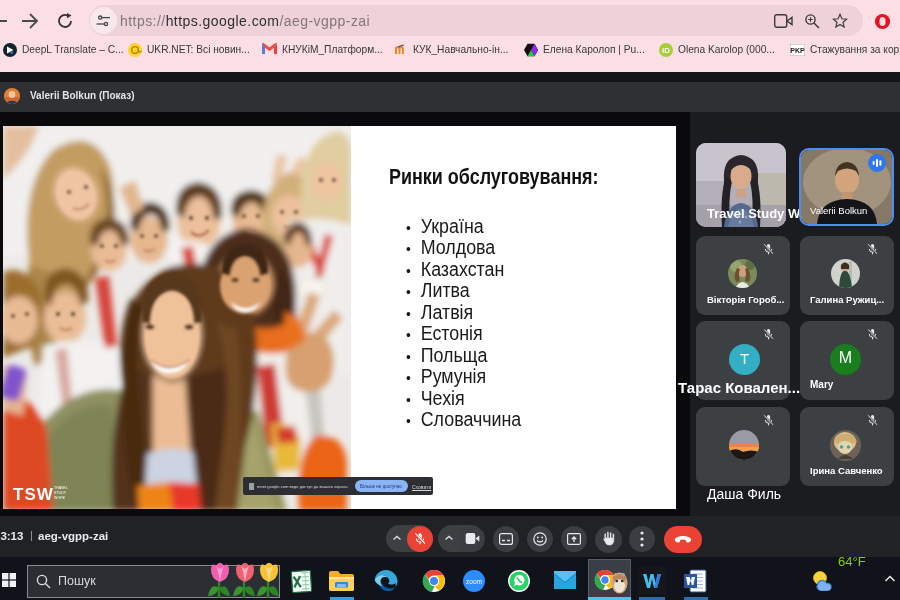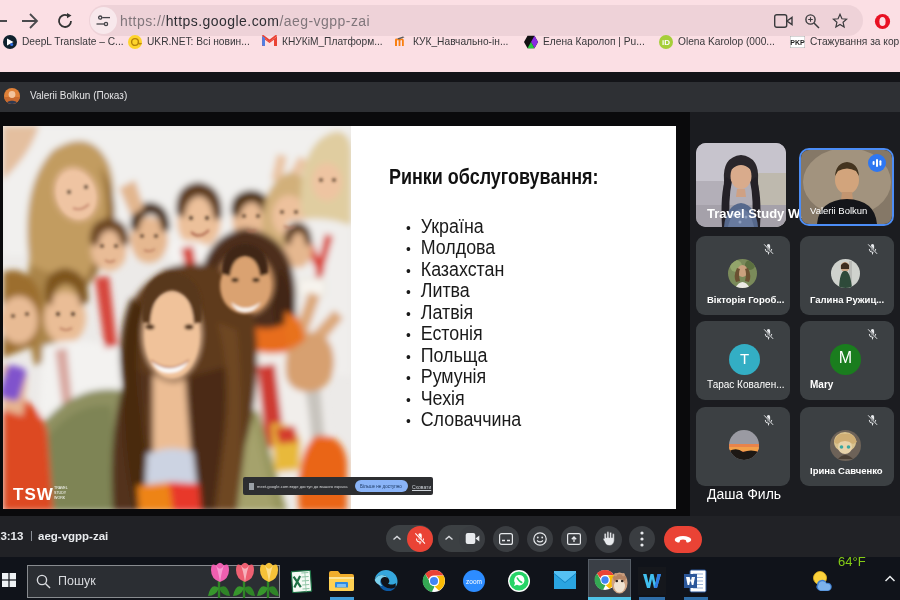--- a/index.html
+++ b/index.html
@@ -51,21 +51,21 @@
   <svg class="abs" style="left:832px;top:13px" width="16" height="16" viewBox="0 0 24 24">
       <path d="M12 2 l2.9 6.6 7.1.6 -5.4 4.7 1.6 7 -6.2-3.7 -6.2 3.7 1.6-7 -5.4-4.7 7.1-.6 Z" fill="none" stroke="#3a3a3d" stroke-width="1.8"></path>
     </svg>
 
   <svg class="abs" style="left:874px;top:13px" width="17" height="17" viewBox="0 0 17 17">
       <circle cx="8.5" cy="8.5" r="7.6" fill="#e81123"></circle>
       <ellipse cx="8.5" cy="8.5" rx="3.1" ry="4.6" fill="#fbdfe4"></ellipse>
     </svg>
 
   <div class="abs" style="left:0;top:41px;width:900px;height:31px;background:#fbdfe4"></div>
-  <div class="abs" style="left:0;top:26px;width:720px;height:31px;font-size:10.2px;color:#38383b;white-space:nowrap">
+  <div class="abs" style="left:0;top:34px;width:720px;height:31px;font-size:10.2px;color:#38383b;white-space:nowrap">
 
     <svg class="abs" style="left:3px;top:9px" width="14" height="14" viewBox="0 0 14 14">
         <circle cx="7" cy="7" r="7" fill="#10222e"></circle>
         <path d="M4 3.5 L10.5 7 L4 10.5 Z" fill="#fff"></path>
         <circle cx="8.7" cy="9.6" r="1.5" fill="#2e6fe8"></circle>
       </svg>
     <span class="abs" style="left:22px;top:10px">DeepL Translate – C...</span>
 
     <svg class="abs" style="left:128px;top:9px" width="14" height="14" viewBox="0 0 14 14">
         <circle cx="7" cy="7" r="7" fill="#fed42b"></circle>
@@ -117,21 +117,21 @@
           <circle cx="8" cy="8" r="8"></circle>
         </clipPath>
       </defs>
     <g clip-path="url(#avc)">
       <rect width="16" height="16" fill="#e08138"></rect>
       <rect y="9" width="16" height="7" fill="#c96a2e"></rect>
       <circle cx="8" cy="6.5" r="3.4" fill="#f2c49d"></circle>
       <path d="M2.5 16 C2.5 11.5 13.5 11.5 13.5 16 Z" fill="#2e3a52"></path>
     </g>
   </svg>
-  <div class="abs" style="left:30px;top:90px;font-size:10px;font-weight:normal;color:#e4e4e6">Valerii Bolkun (Показ)</div>
+  <div class="abs" style="left:30px;top:90px;font-size:10px;font-weight:bold;color:#e4e4e6">Valerii Bolkun (Показ)</div>
 
   <div class="abs" style="left:0;top:112px;width:690px;height:404px;background:#0a0a0c"></div>
 
   <div class="abs" style="left:3px;top:126px;width:673px;height:383px;background:#ffffff"></div>
 
   <div class="abs" style="left:3px;top:126px;width:372px;height:383px;overflow:hidden">
     <svg width="348" height="385" viewBox="0 0 348 385">
       <defs>
         <filter id="bl" x="-30%" y="-30%" width="160%" height="160%">
             <feGaussianBlur stdDeviation="3"></feGaussianBlur>
@@ -391,21 +391,21 @@
 
   <div class="abs" style="left:696px;top:321px;width:94px;height:79px;border-radius:9px;background:#3c4043"></div>
   <svg class="abs" style="left:762px;top:328px" width="13" height="13" viewBox="0 0 24 24">
       <path d="M12 14a3 3 0 0 0 3-3V5a3 3 0 0 0-6 0v6a3 3 0 0 0 3 3Z" fill="#e8eaed"></path>
       <path d="M6 11a6 6 0 0 0 12 0 M12 17 v4" stroke="#e8eaed" stroke-width="1.8" fill="none"></path>
       <path d="M3 2 L21 21" stroke="#3c4043" stroke-width="4"></path>
       <path d="M4 2.5 L20.5 20" stroke="#e8eaed" stroke-width="1.8"></path>
     </svg>
   <div class="abs" style="left:729px;top:344px;width:31px;height:31px;border-radius:50%;background:#33aec4"></div>
   <div class="abs" style="left:729px;top:350px;width:31px;text-align:center;font-size:15px;color:#fff">T</div>
-  <div class="abs" style="left:707px;top:379px;font-size:10px;font-weight:normal;color:#fff">Тарас Ковален...</div>
+  <div class="abs" style="left:678px;top:379px;font-size:15px;font-weight:bold;color:#fff">Тарас Ковален...</div>
 
   <div class="abs" style="left:800px;top:321px;width:94px;height:79px;border-radius:9px;background:#3c4043"></div>
   <svg class="abs" style="left:866px;top:328px" width="13" height="13" viewBox="0 0 24 24">
       <path d="M12 14a3 3 0 0 0 3-3V5a3 3 0 0 0-6 0v6a3 3 0 0 0 3 3Z" fill="#e8eaed"></path>
       <path d="M6 11a6 6 0 0 0 12 0 M12 17 v4" stroke="#e8eaed" stroke-width="1.8" fill="none"></path>
       <path d="M3 2 L21 21" stroke="#3c4043" stroke-width="4"></path>
       <path d="M4 2.5 L20.5 20" stroke="#e8eaed" stroke-width="1.8"></path>
     </svg>
   <div class="abs" style="left:830px;top:344px;width:31px;height:31px;border-radius:50%;background:#1a7d1e"></div>
   <div class="abs" style="left:830px;top:349px;width:31px;text-align:center;font-size:16px;color:#fff">M</div>

